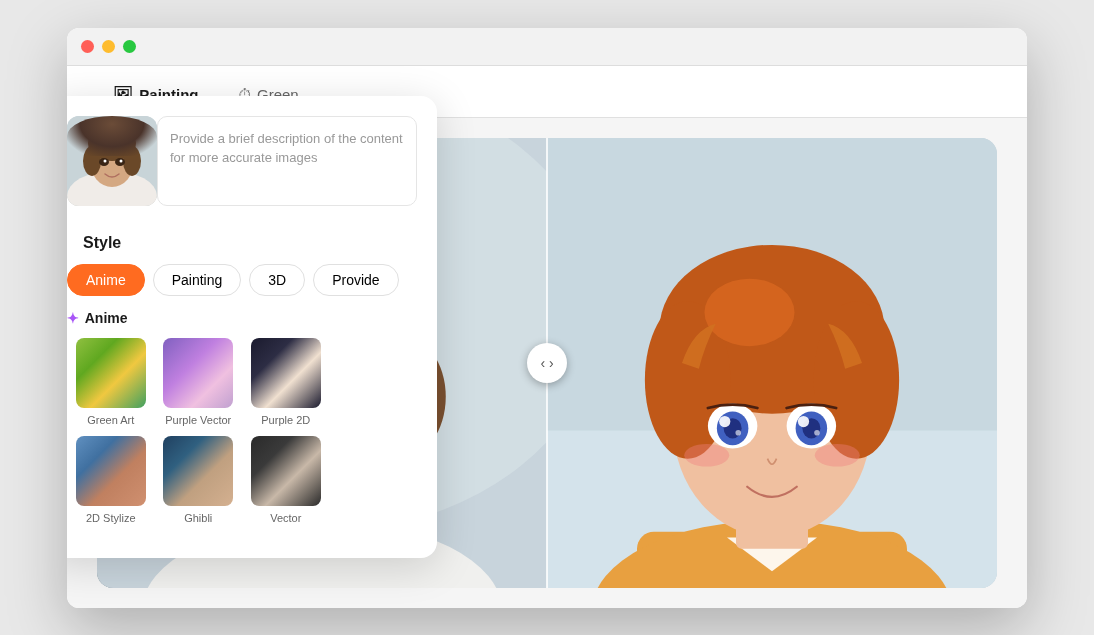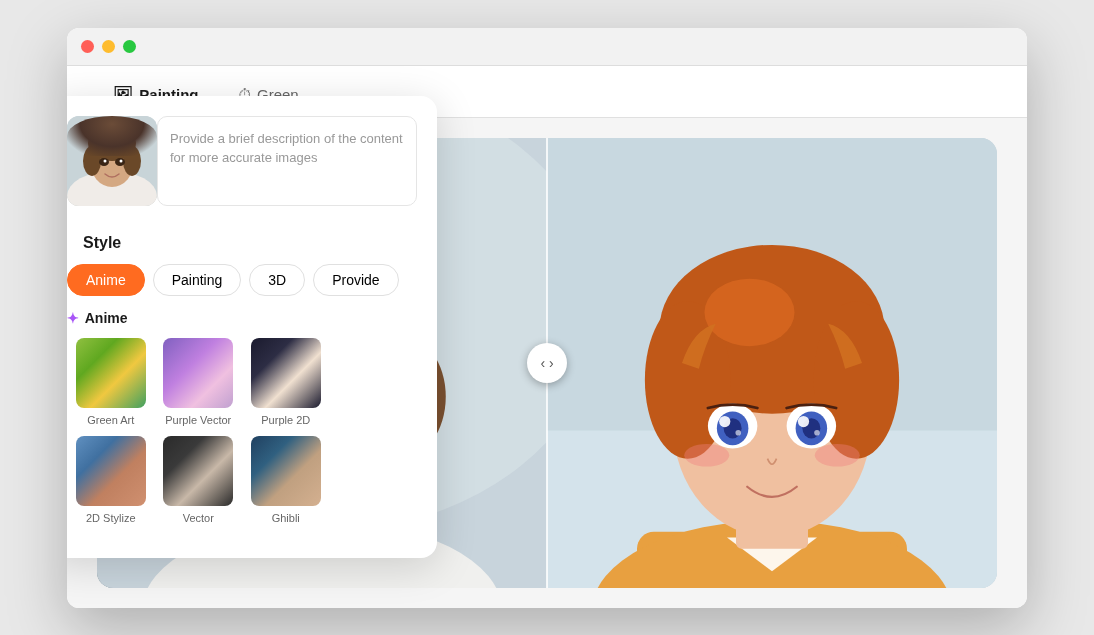--- a/index.html
+++ b/index.html
@@ -541,28 +541,28 @@
 
         <div class="style-grid">
           <div class="style-item">
             <div class="style-thumb">
               <div class="style-thumb-inner thumb-2d-vector"></div>
             </div>
             <span class="style-name">2D Stylize</span>
           </div>
           <div class="style-item">
             <div class="style-thumb">
+              <div class="style-thumb-inner thumb-ghibli"></div>
+            </div>
+            <span class="style-name">Ghibli</span>
+          </div>
+          <div class="style-item">
+            <div class="style-thumb">
               <div class="style-thumb-inner thumb-vector"></div>
             </div>
             <span class="style-name">Vector</span>
           </div>
-          <div class="style-item">
-            <div class="style-thumb">
-              <div class="style-thumb-inner thumb-ghibli"></div>
-            </div>
-            <span class="style-name">Ghibli</span>
-          </div>
         </div>
       </div>
     </div>
 
   </div>
 </div>
 
 </body></html>

